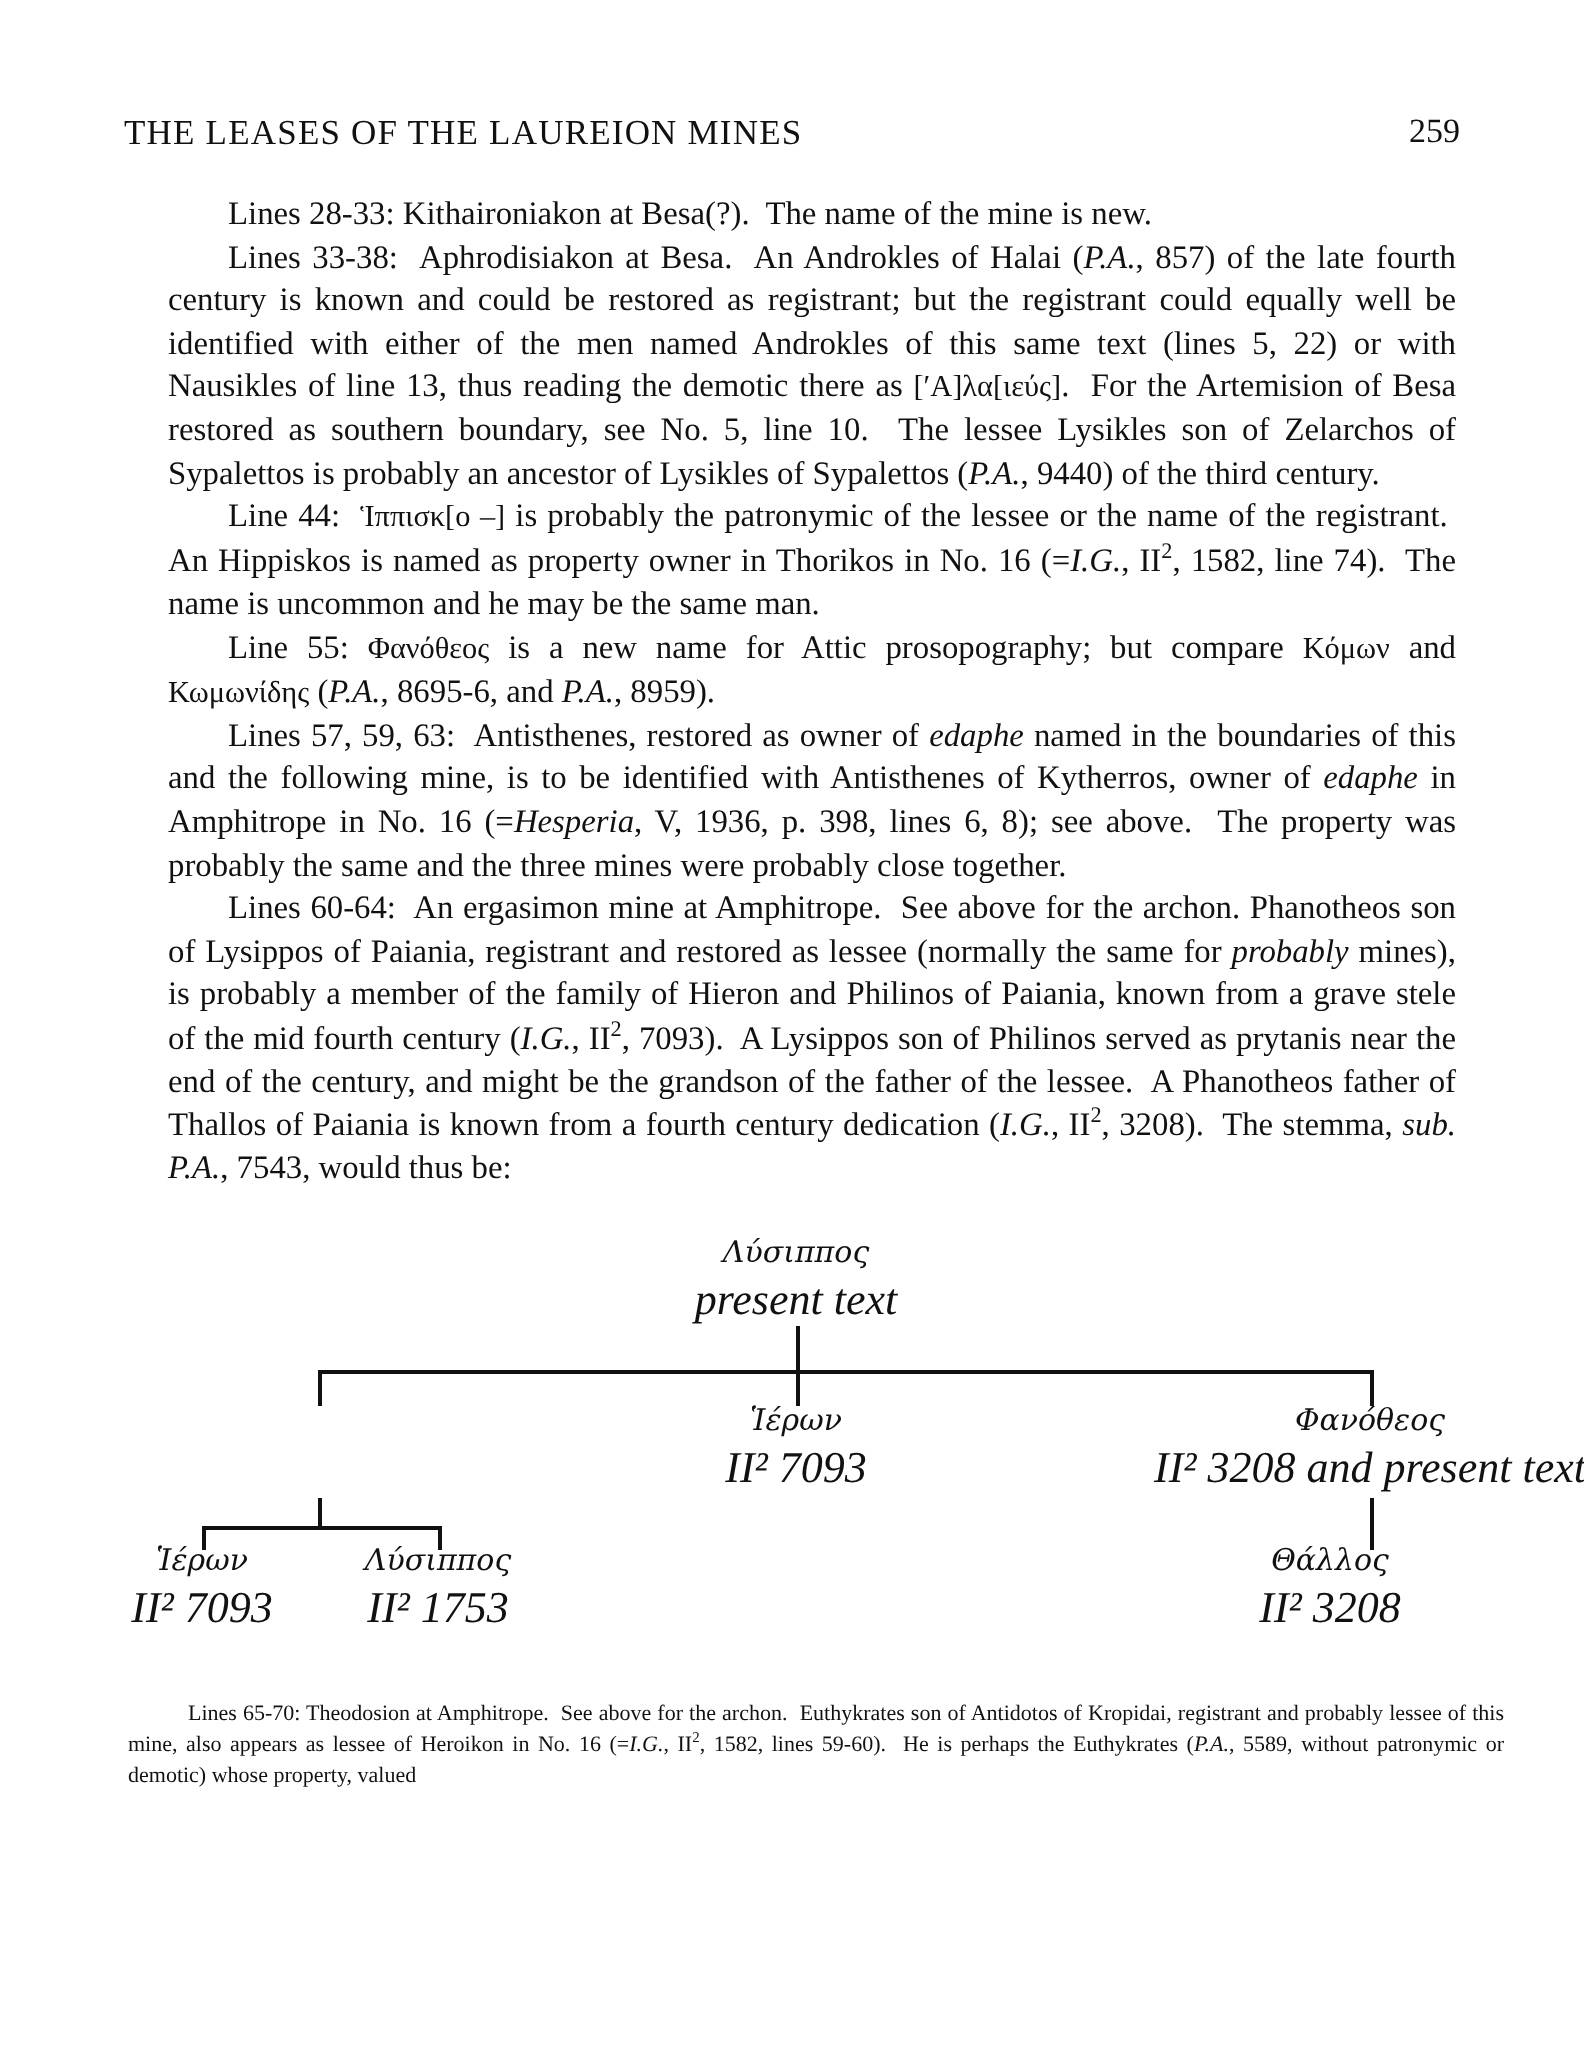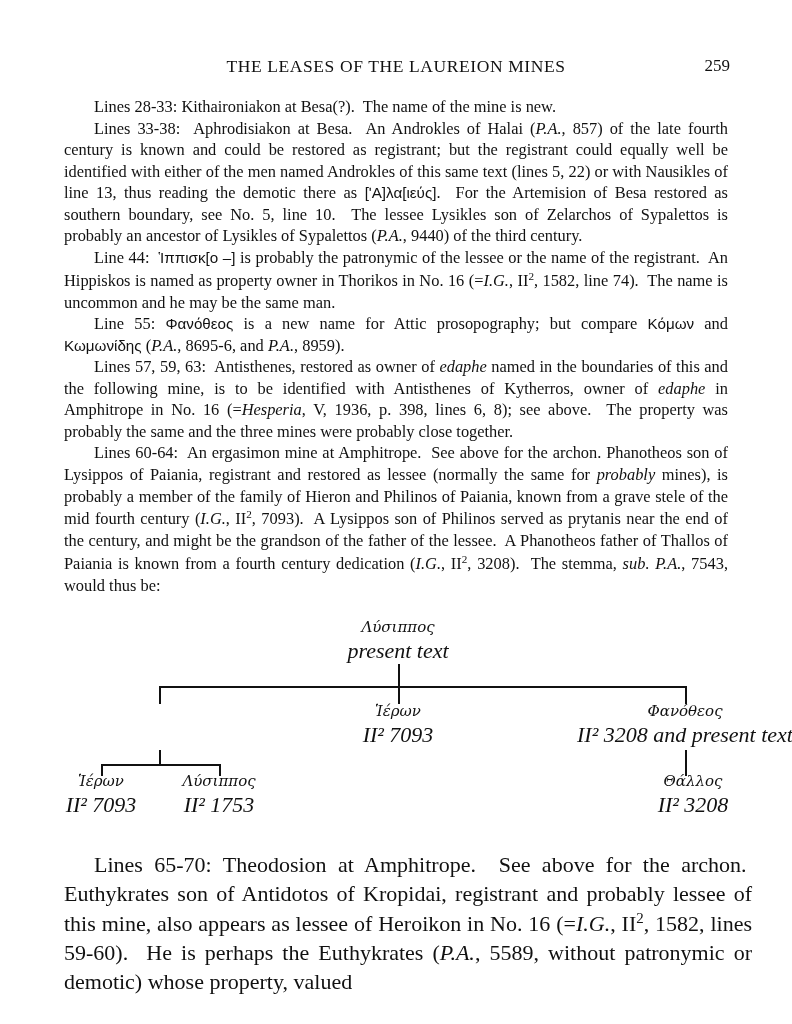--- a/index.html
+++ b/index.html
@@ -21,46 +21,46 @@
     width: 792px;
     height: 1024px;
     padding: 0;
   }
   .header {
     position: relative;
     margin: 56px 62px 0 62px;
     height: 24px;
   }
   .running-title {
-    text-align: center;
+    text-align: left;
     font-size: 17.5px;
     letter-spacing: 0.6px;
     font-variant: small-caps;
     text-transform: uppercase;
     font-family: "Liberation Serif", serif;
   }
   .page-number {
     position: absolute;
     right: 0;
     top: 0;
     font-size: 17px;
   }
   .body-text {
-    margin: 16px 64px 0 64px;
+    margin: 16px 64px 0 84px;
     font-size: 16.4px;
     line-height: 1.315;
     text-align: justify;
     text-justify: inter-word;
   }
   .body-text p {
     margin: 0;
     text-indent: 30px;
   }
   .greek {
-    font-family: Liberation Sans, sans-serif;
+    font-family: Liberation Serif, serif;
     font-size: 15.2px;
   }
   .it { font-style: italic; }
 
   
   .stemma {
     position: relative;
     margin: 22px 64px 0 64px;
     height: 205px;
     font-size: 16.2px;
@@ -86,21 +86,21 @@
     width: 1.5px;
     background: #111;
   }
   .hline {
     position: absolute;
     height: 1.5px;
     background: #111;
   }
   .tail {
     margin: 28px 40px 0 64px;
-    font-size: 22px;
+    font-size: 11px;
     line-height: 1.315;
     text-align: justify;
   }
   .tail p { margin: 0; text-indent: 30px; }
   sup { font-size: 0.68em; vertical-align: super; }
 </style>
 </head>
 <body>
 
 <div class="page">
@@ -193,21 +193,21 @@
     <div class="node" style="left:-28px; top:154px; width:130px;">
       <span class="gk">Ἱέρων</span>
       <span class="lat">II² 7093</span>
     </div>
 
     <div class="node" style="left:90px; top:154px; width:130px;">
       <span class="gk">Λύσιππος</span>
       <span class="lat">II² 1753</span>
     </div>
 
-    <div class="node" style="left:564px; top:154px; width:130px;">
+    <div class="node" style="left:536px; top:154px; width:130px;">
       <span class="gk">Θάλλος</span>
       <span class="lat">II² 3208</span>
     </div>
   </div>
 
   <div class="tail">
     <p>
       Lines 65-70: Theodosion at Amphitrope.&nbsp; See above for the archon.&nbsp; Euthykrates
       son of Antidotos of Kropidai, registrant and probably lessee of this mine, also appears
       as lessee of Heroikon in No. 16 (=<span class="it">I.G.</span>, II<sup>2</sup>, 1582, lines 59-60).&nbsp; He is perhaps the

